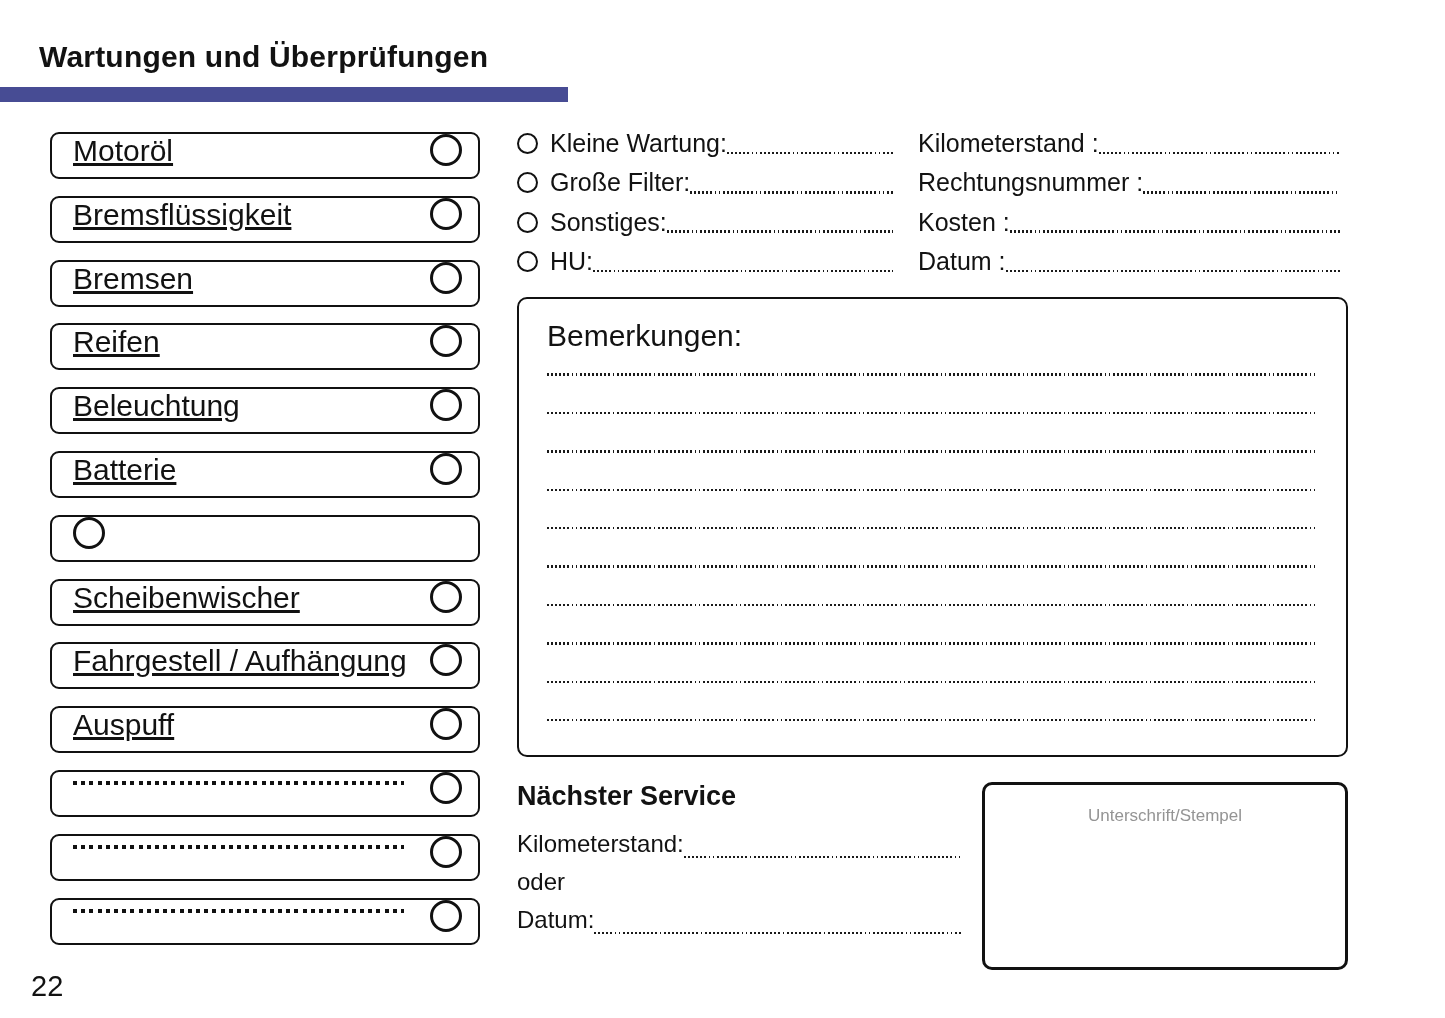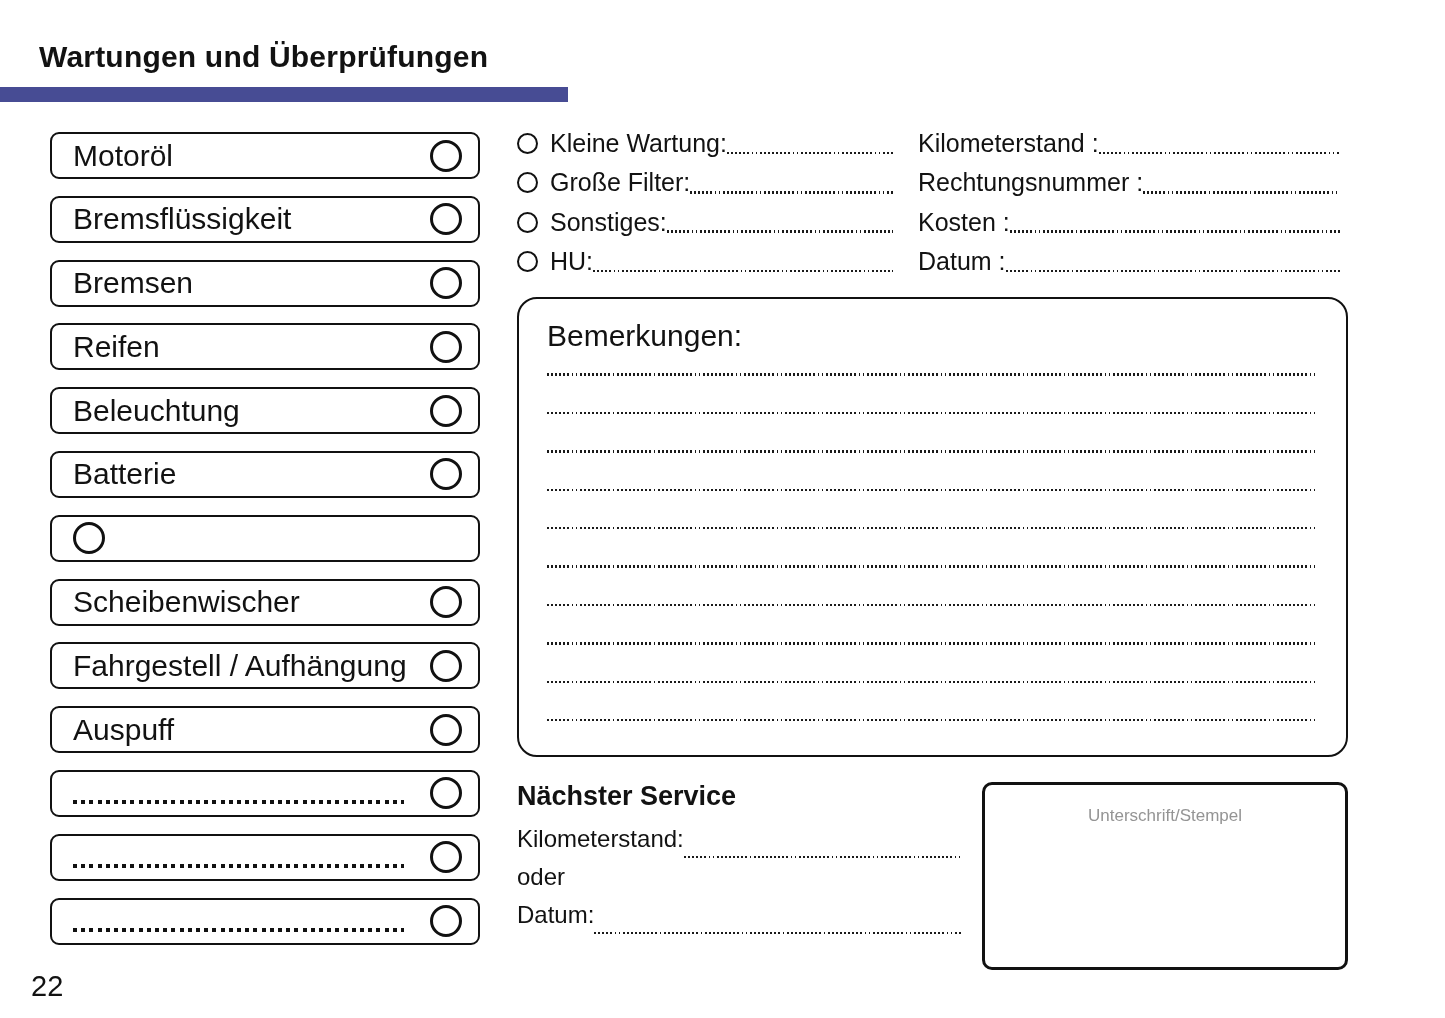--- a/index.html
+++ b/index.html
@@ -27,22 +27,23 @@
   
   .checklist {
     position:absolute; left:50px; top:132px; width:430px;
     display:flex; flex-direction:column; gap:16.8px;
   }
   .check-row {
     height:47px;
     border:2.5px solid #111;
     border-radius:9px;
     background:#fff;
-    display:flex; align-items:center;
+    display:flex; 
     padding:0 16px 0 21px;
+    text-decoration:underline;
   }
   .check-label {
     font-size:30px; color:#121212; white-space:nowrap;
     flex:1; overflow:hidden;
   }
   .check-circle {
     width:32px; height:32px; flex:0 0 32px;
     border:3px solid #111; border-radius:50%;
     background:#fff;
   }
@@ -74,21 +75,21 @@
   .dotted-leader {
     flex:1; height:2.5px;
     align-self:flex-end; margin-bottom:9px;
     background:repeating-linear-gradient(90deg,#1a1a1a 0 1.8px,transparent 1.8px 4.1px);
   }
 
   
   .remarks-box {
     position:absolute; left:517px; top:297px;
     width:831px; height:460px;
-    border:2.5px solid #111; border-radius:20px; background:#fff;
+    border:2.5px solid #111; border-radius:10px; background:#fff;
   }
   .remarks-title {
     position:absolute; left:28px; top:20px;
     font-size:30px; color:#121212;
   }
   .remarks-lines {
     position:absolute; left:28px; right:28px; top:38.5px;
   }
   .remark-line { height:38.4px; position:relative; }
   .remark-line::after {
@@ -97,21 +98,21 @@
   }
 
   
   .next-service {
     position:absolute; left:517px; top:781px; width:445px;
   }
   .next-service-title {
     font-size:27px; font-weight:bold; color:#121212;
     margin-bottom:13px; white-space:nowrap;
   }
-  .ns-row { height:38px; display:flex; align-items:flex-start; }
+  .ns-row { height:38px; display:flex; align-items:center; }
   .ns-label { font-size:24px; color:#121212; white-space:nowrap; line-height:1.2; }
   .ns-row .dotted-leader { margin-bottom:5px; }
 
   
   .signature-box {
     position:absolute; left:982px; top:782px;
     width:366px; height:188px;
     border:3px solid #111; border-radius:10px; background:#fff;
     text-align:center; padding-top:21px;
   }

